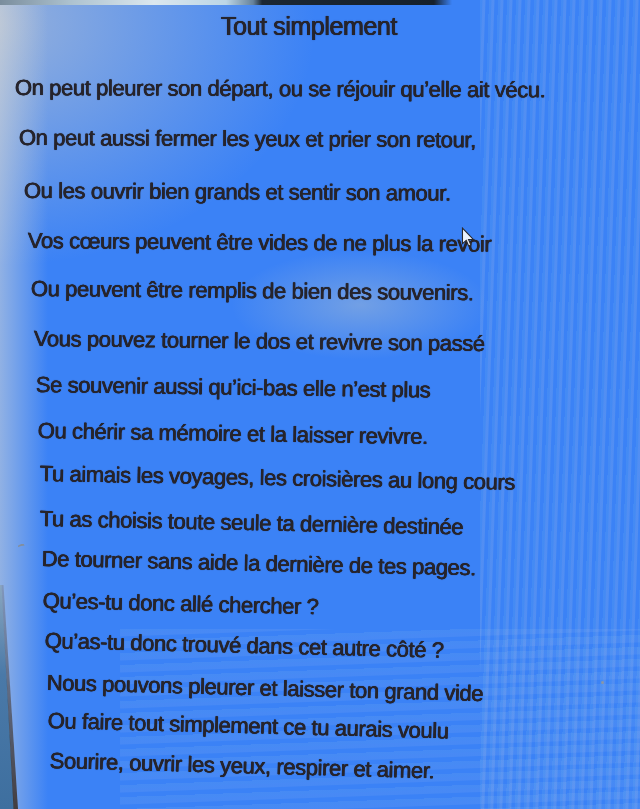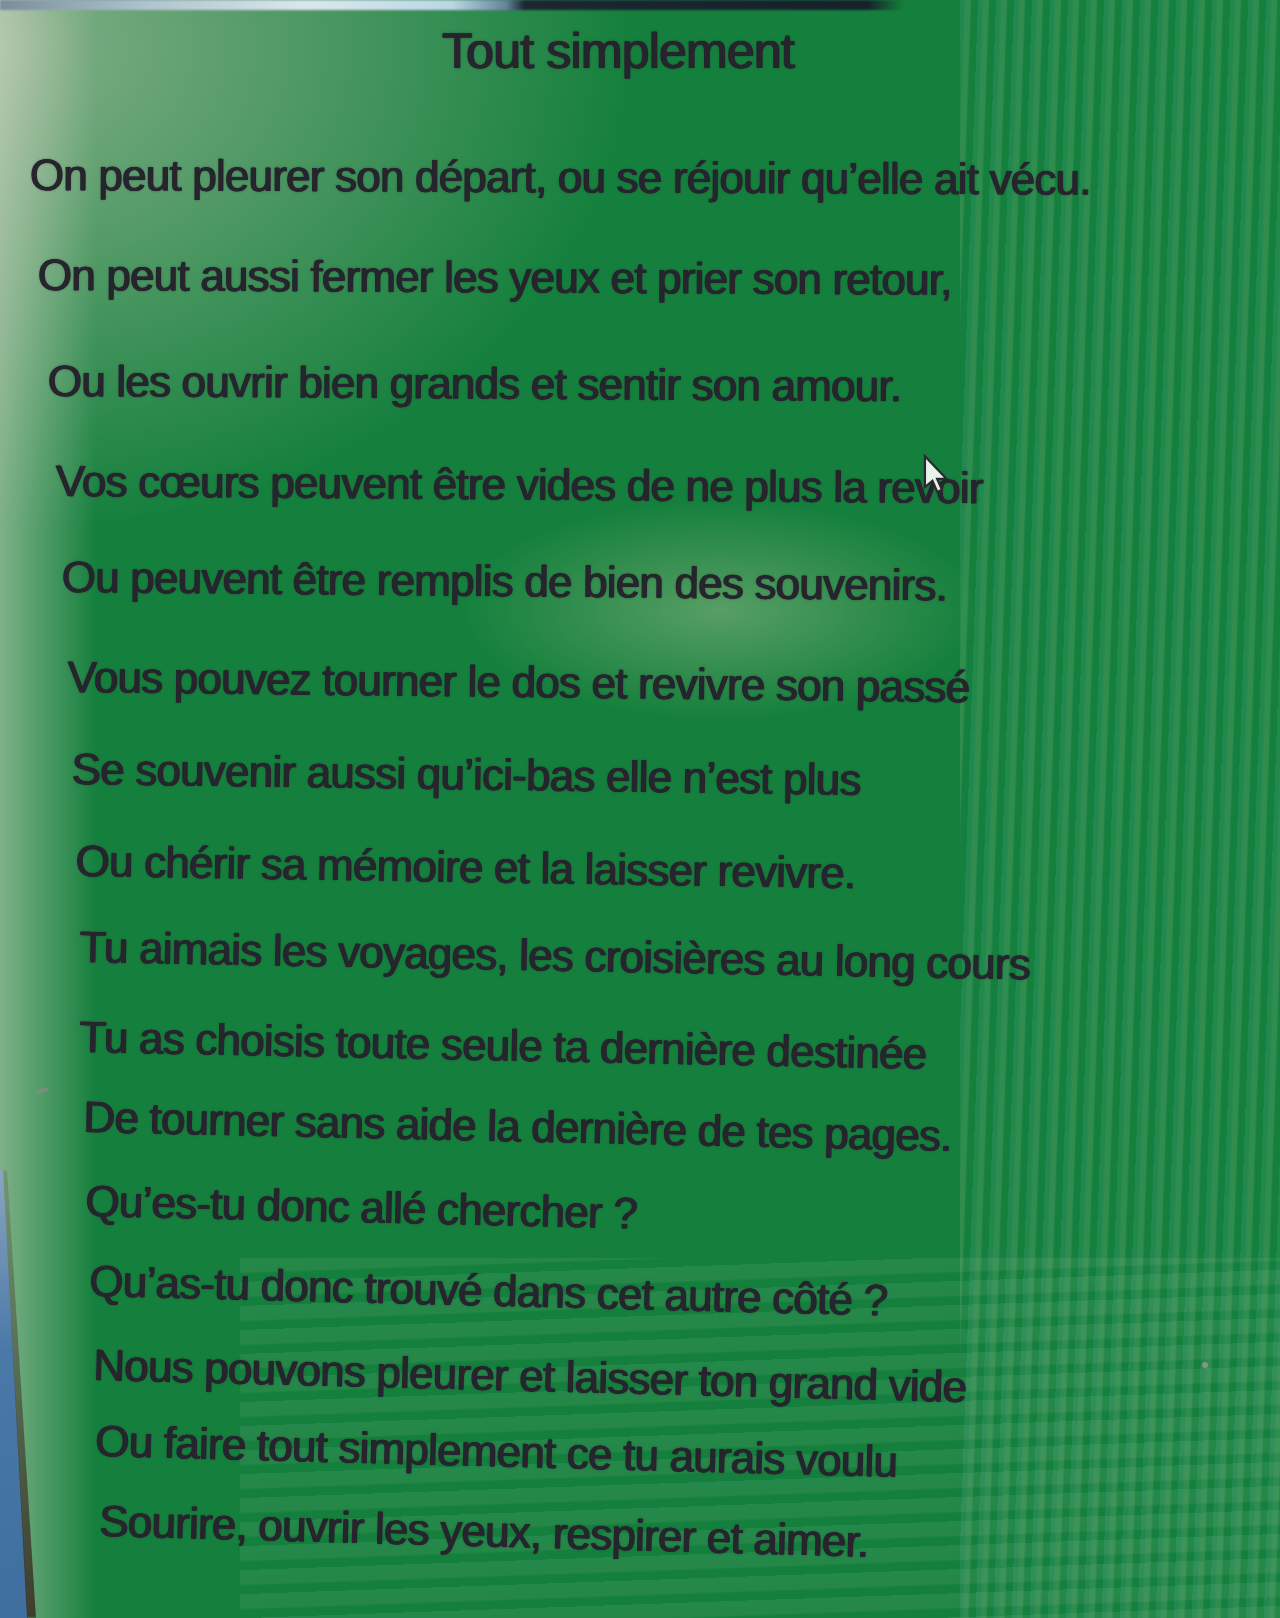--- a/index.html
+++ b/index.html
@@ -1,21 +1,21 @@
 <!DOCTYPE html>
 <html><head>
 <meta charset="utf-8">
 <style>
   html,body{margin:0;padding:0;}
   body{
     width:640px;height:809px;overflow:hidden;position:relative;
     background:#fcfbf7;
     font-family:"Liberation Sans",sans-serif;
   }
-  .page{position:absolute;inset:0;background:#15803d;}
+  .page{position:absolute;inset:0;background:#3b82f6;}
   
   .warm-topleft{position:absolute;left:0;top:0;width:360px;height:300px;pointer-events:none;
     background:radial-gradient(ellipse at 0% 8%, rgba(222,214,198,.55), rgba(222,214,198,0) 62%);}
   .warm-left{position:absolute;left:0;top:0;width:48px;height:100%;pointer-events:none;
     background:linear-gradient(90deg, rgba(230,224,210,.5), rgba(230,224,210,0));}
   .warm-center{position:absolute;left:230px;top:250px;width:260px;height:110px;pointer-events:none;
     background:radial-gradient(ellipse at center, rgba(240,228,190,.30), rgba(240,228,190,0) 70%);}
   .moire-right{position:absolute;right:0;top:0;width:160px;height:100%;pointer-events:none;opacity:.9;
     background:repeating-linear-gradient(92deg,
       rgba(150,215,228,.11) 0 2px, rgba(255,236,216,.13) 3px 5px, rgba(255,255,255,0) 6px 9px);}

